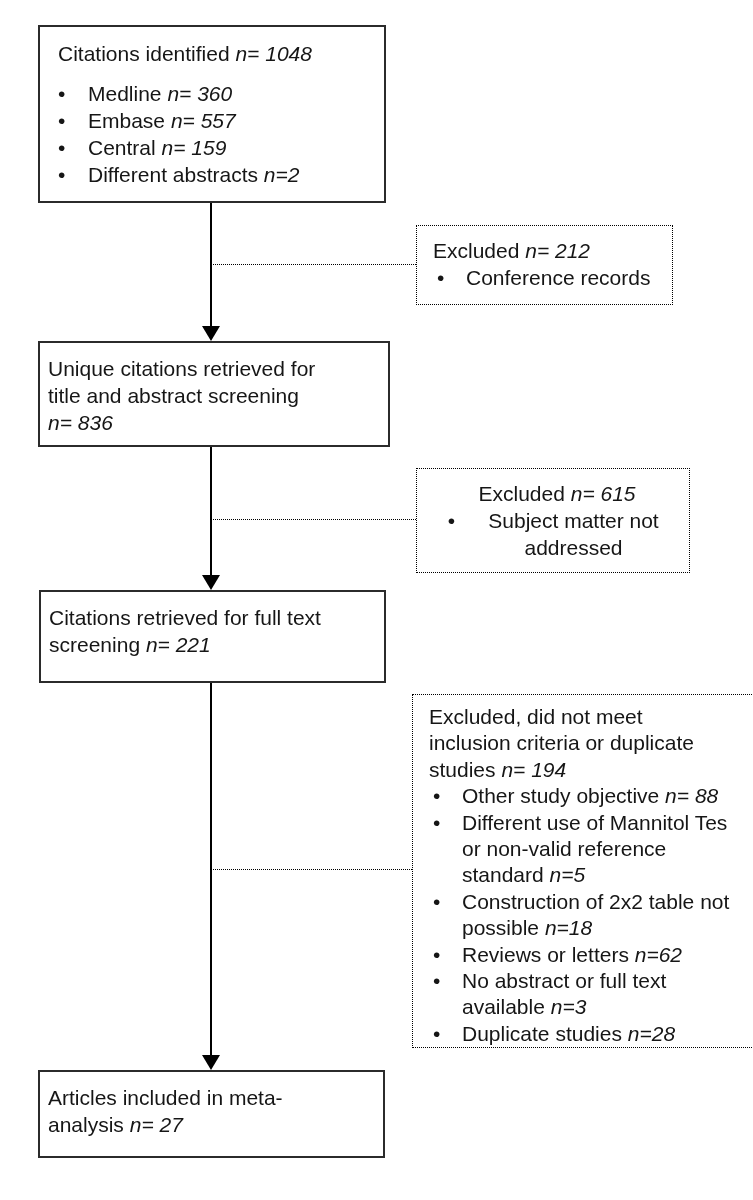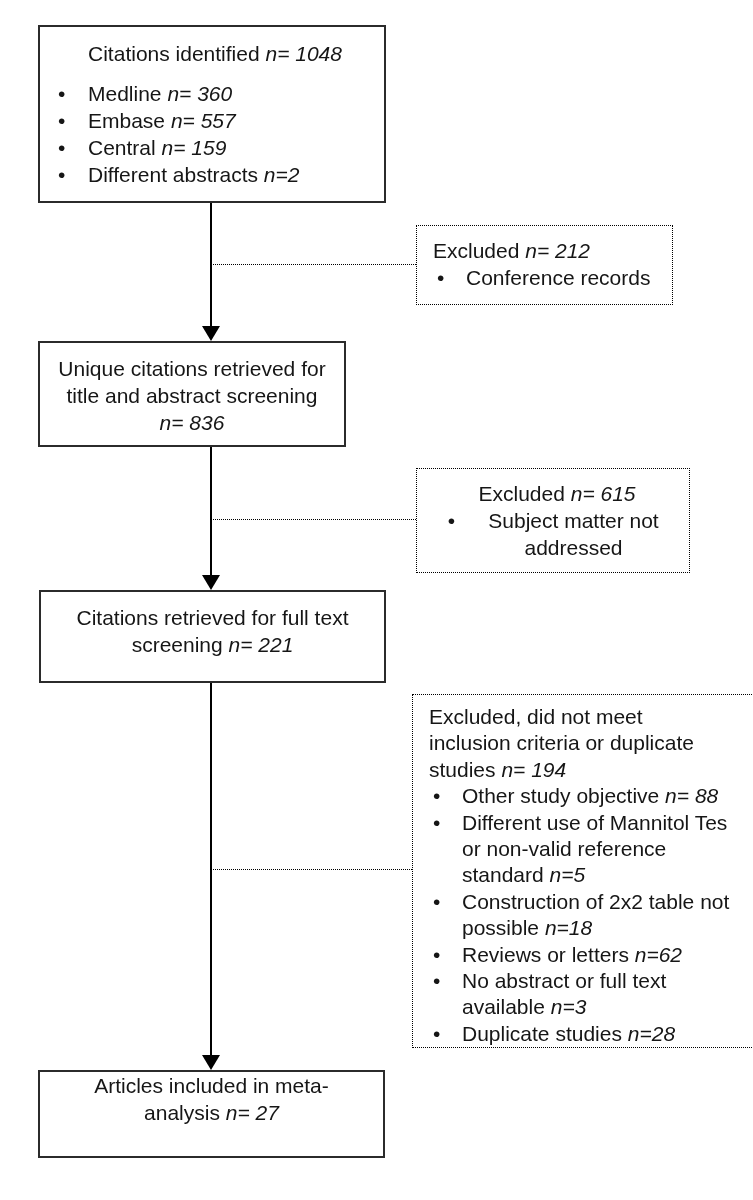--- a/index.html
+++ b/index.html
@@ -10,27 +10,27 @@
   }
   .canvas { position:absolute; left:0; top:0; width:753px; height:1200px; }
 
   .box {
     position:absolute; background:#ffffff;
     font-size:21px; line-height:27px; overflow:hidden;
   }
   .solid { border:2px solid #2b2b2b; }
   .dashedbox { border:1.5px dotted #000; }
   .it { font-style:italic; }
-  .center { text-align:center; }
+  .center { }
 
   
   #box-identified { left:38px; top:25px;  width:348px; height:178px; padding:13px 12px 0 18px; }
-  #box-unique     { left:38px; top:341px; width:308px; height:106px; padding:12px 8px 0; }
+  #box-unique     { left:38px; top:341px; width:352px; height:106px; padding:12px 8px 0; }
   #box-fulltext   { left:39px; top:590px; width:347px; height:93px;  padding:12px 8px 0; }
-  #box-included   { left:38px; top:1070px;width:347px; height:88px;  padding:0 8px 0; }
+  #box-included   { left:38px; top:1070px;width:347px; height:88px;  padding:12px 8px 0; }
 
   
   #box-excluded1  { left:416px; top:225px; width:257px; height:80px;  padding:11px 8px 0 16px; }
   #box-excluded2  { left:416px; top:468px; width:274px; height:105px; padding:11px 8px 0 16px;text-align:center; }
   #box-excluded3  { left:412px; top:694px; width:382px; height:354px; padding:9px 8px 0 16px; line-height:26.4px; }
 
   
   .vline { position:absolute; left:210px; width:2px; background:#000; }
   #arrow1-line { top:203px; height:124px; }
   #arrow2-line { top:447px; height:129px; }

